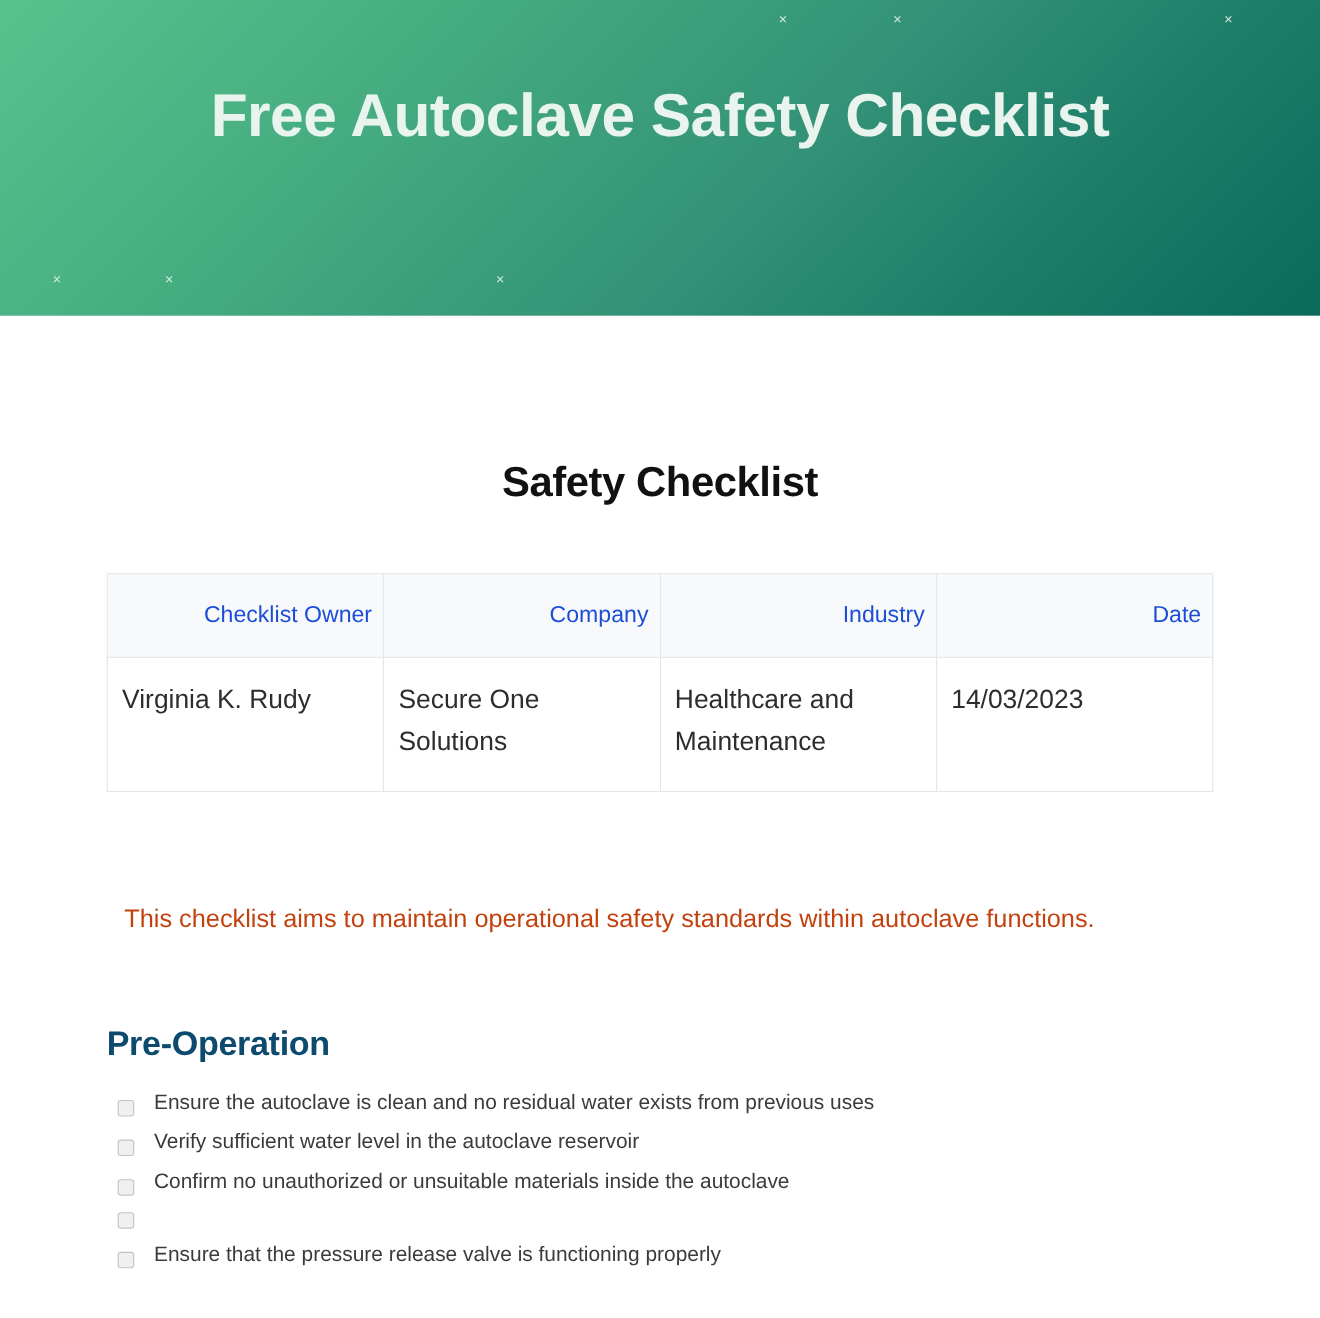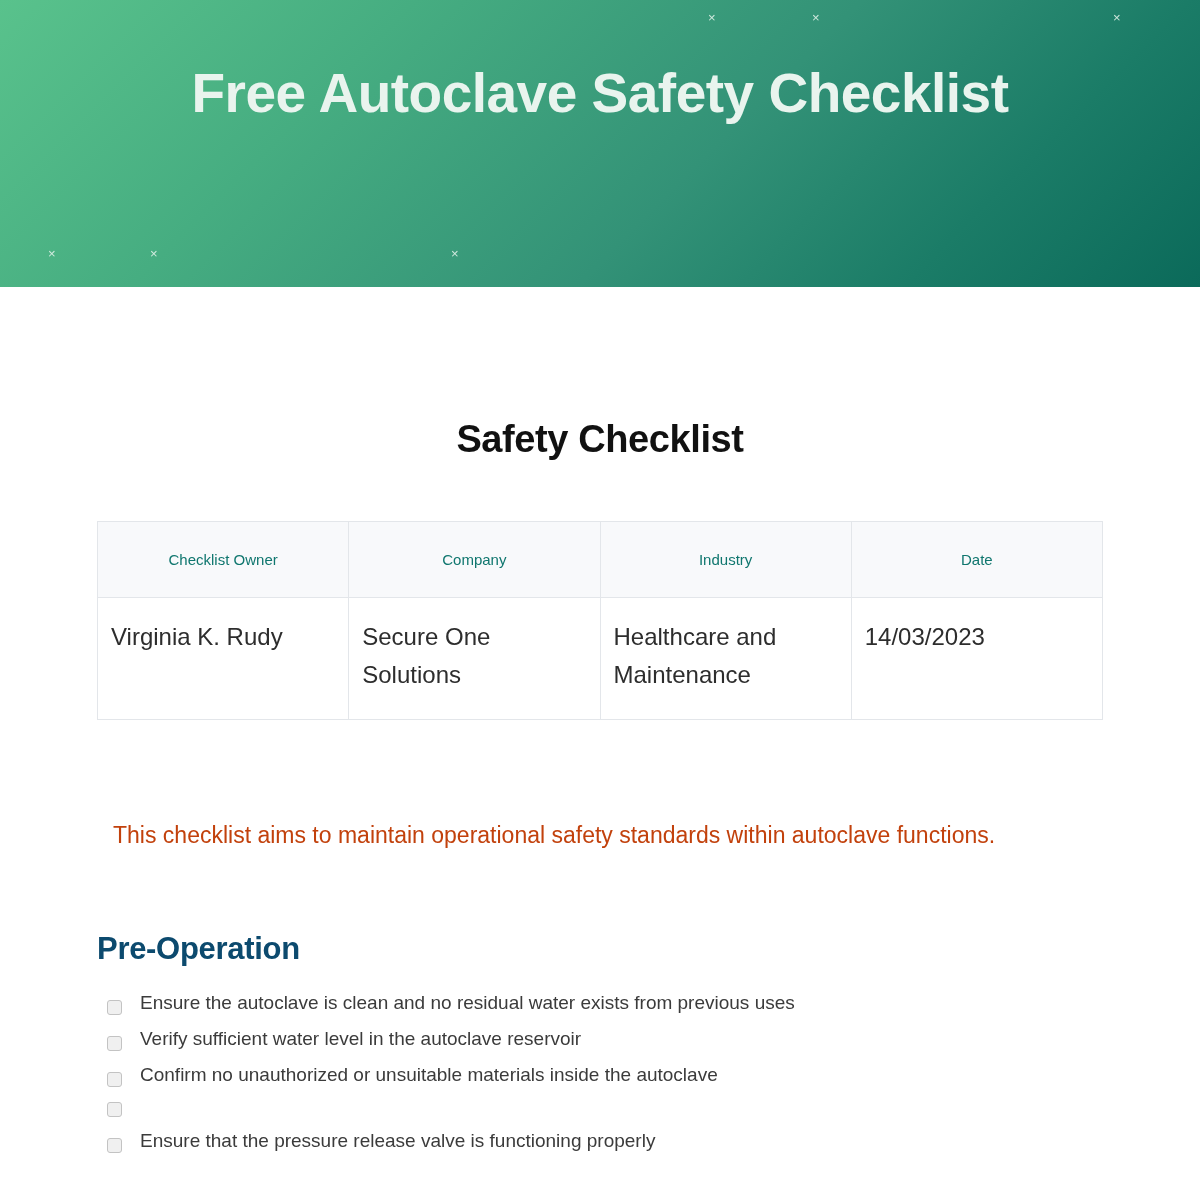--- a/index.html
+++ b/index.html
@@ -28,21 +28,21 @@
                 #46ad81 28%,
                 #339277 58%,
                 #1b7c67 80%,
                 #0b6a5a 100%);
     overflow: hidden;
   }
   .hero-title {
     position: absolute;
     left: 0;
     right: 0;
-    top: 54px;
+    top: 66px;
     margin: 0;
     text-align: center;
     color: #e9f4ee;
     font-size: 55px;
     line-height: 1.42;
     font-weight: bold;
     letter-spacing: -0.5px;
     padding: 0 140px;
   }
   .broken-img {
@@ -81,24 +81,24 @@
     table-layout: fixed;
     background: #ffffff;
   }
   table.info-table th,
   table.info-table td {
     border: 1px solid #e3e6ea;
     vertical-align: top;
   }
   table.info-table th {
     background: #f8f9fb;
-    color: #0f766e;
+    color: #1d4ed8;
     font-weight: normal;
-    font-size: 15px;
-    text-align: center;
+    font-size: 21px;
+    text-align: right;
     height: 76px;
     padding: 0 10px;
     vertical-align: middle;
   }
   table.info-table td {
     color: #2d2d2d;
     font-size: 24px;
     line-height: 1.62;
     padding: 20px 13px 24px 13px;
     height: 103px;

